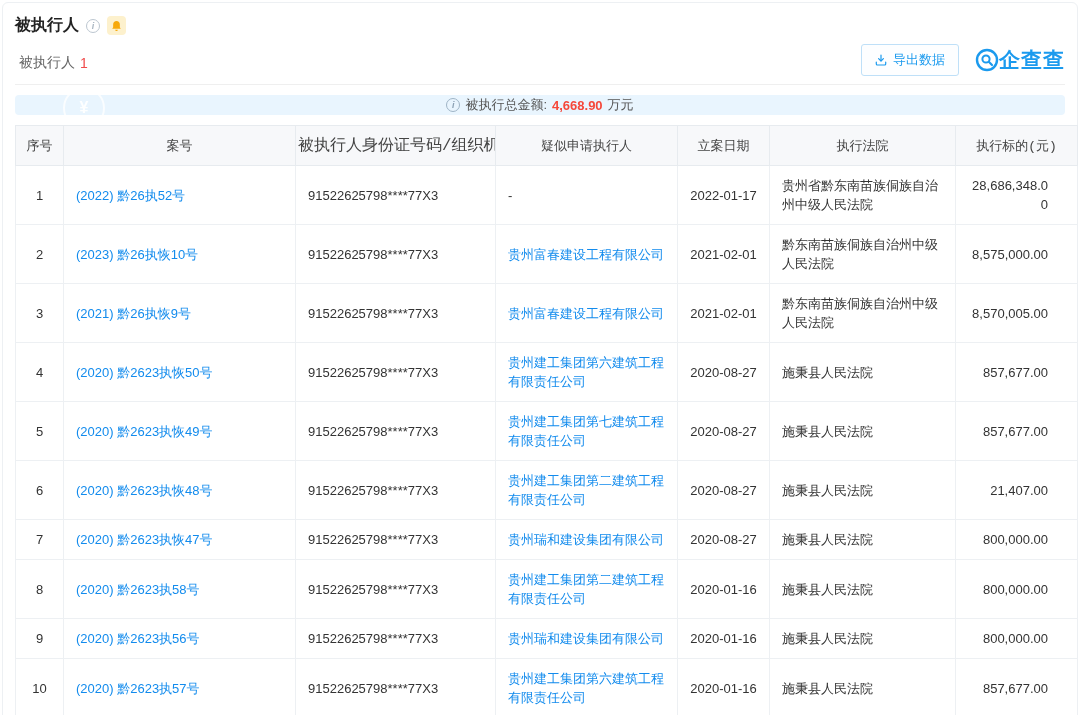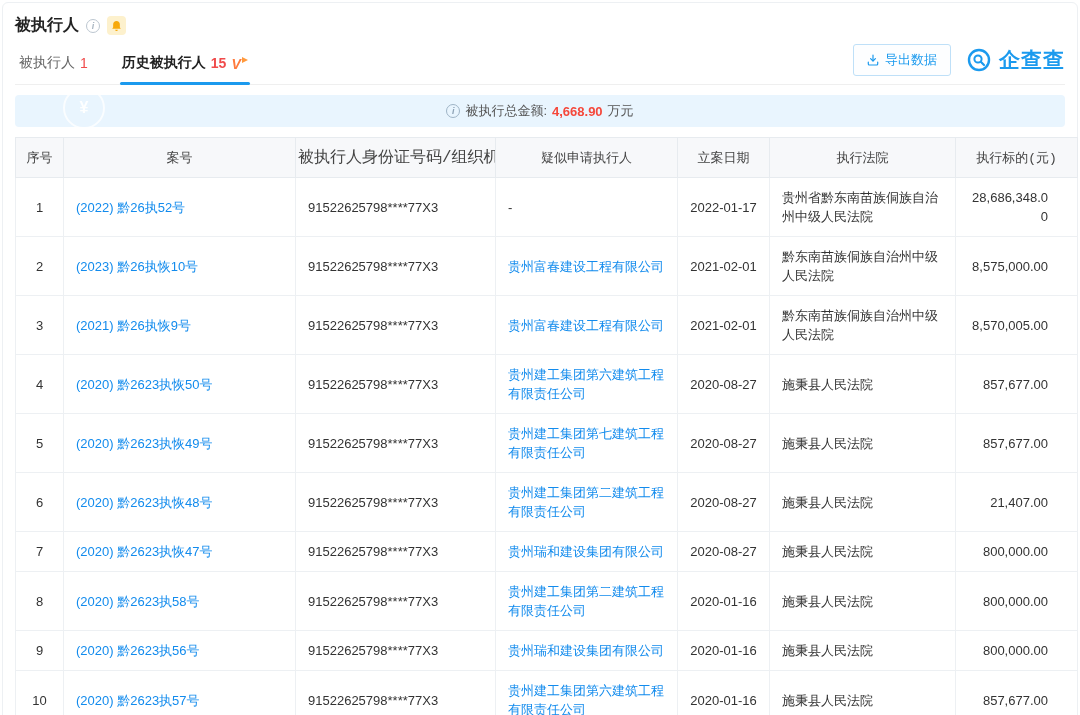--- a/index.html
+++ b/index.html
@@ -57,26 +57,26 @@
     content: ""; position: absolute; right: 0; top: 1px;
     border-left: 6px solid #ff9a3c; border-top: 3px solid transparent; border-bottom: 3px solid transparent;
   }
   .actions { display: flex; align-items: center; gap: 16px; padding-bottom: 8px; }
   .export-btn {
     display: inline-flex; align-items: center; gap: 6px;
     border: 1px solid #bfe0f8; background: #fdfeff; color: #1b9aee;
     font-size: 13px; padding: 6px 13px; border-radius: 3px; cursor: pointer;
     font-family: inherit;
   }
-  .brand { display: inline-flex; align-items: center; gap: 8px; color: #1b9aee; }
+  .brand { display: inline-flex; align-items: center; gap: 0; color: #1b9aee; }
   .brand-text { font-size: 21px; font-weight: bold; letter-spacing: 1px; }
 
   
   .banner {
-    position: relative; margin-top: 10px; height: 32px; border-radius: 4px;
+    position: relative; margin-top: 10px; height: 20px; border-radius: 4px;
     background: #e9f5fe; overflow: hidden;
     display: flex; align-items: center; justify-content: center; gap: 5px;
     font-size: 13px; color: #555;
   }
   .banner .amount { color: #f5483b; font-weight: bold; }
   .banner .info-icon { border-color: #9fb4c6; color: #8da2b5; }
   .yen-mark {
     position: absolute; left: 48px; top: -8px; width: 42px; height: 42px;
     border: 2px solid rgba(255,255,255,0.75); border-radius: 50%;
     display: flex; align-items: center; justify-content: center;
@@ -115,25 +115,20 @@
         <path fill="#f7a90a" d="M6 14.5a2 2 0 0 0 4 0z"></path>
       </svg>
     </span>
   </div>
 
   <div class="tabs-row">
     <div class="tabs">
       <div class="tab">
         <span>被执行人</span>
         <span class="count">1</span>
-      </div>
-      <div class="tab active">
-        <span>历史被执行人</span>
-        <span class="count">15</span>
-        <span class="vip-icon"></span>
       </div>
     </div>
     <div class="actions">
       <button class="export-btn">
         <svg width="12" height="12" viewBox="0 0 12 12">
           <path d="M6 1v5.6" stroke="#1b9aee" stroke-width="1.2" fill="none" stroke-linecap="round"></path>
           <path d="M3.6 4.6L6 7l2.4-2.4" stroke="#1b9aee" stroke-width="1.2" fill="none" stroke-linecap="round" stroke-linejoin="round"></path>
           <path d="M1.3 8v2a1 1 0 0 0 1 1h7.4a1 1 0 0 0 1-1V8" stroke="#1b9aee" stroke-width="1.2" fill="none" stroke-linecap="round"></path>
         </svg>
         <span>导出数据</span>

